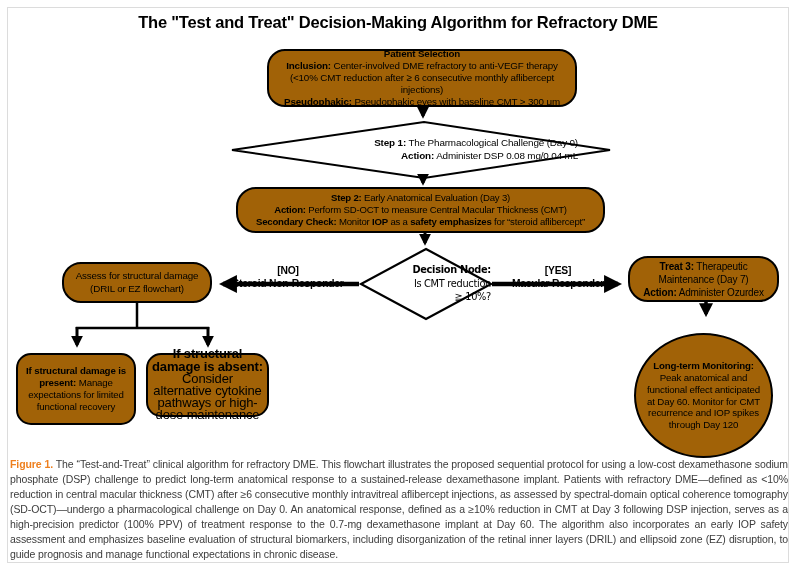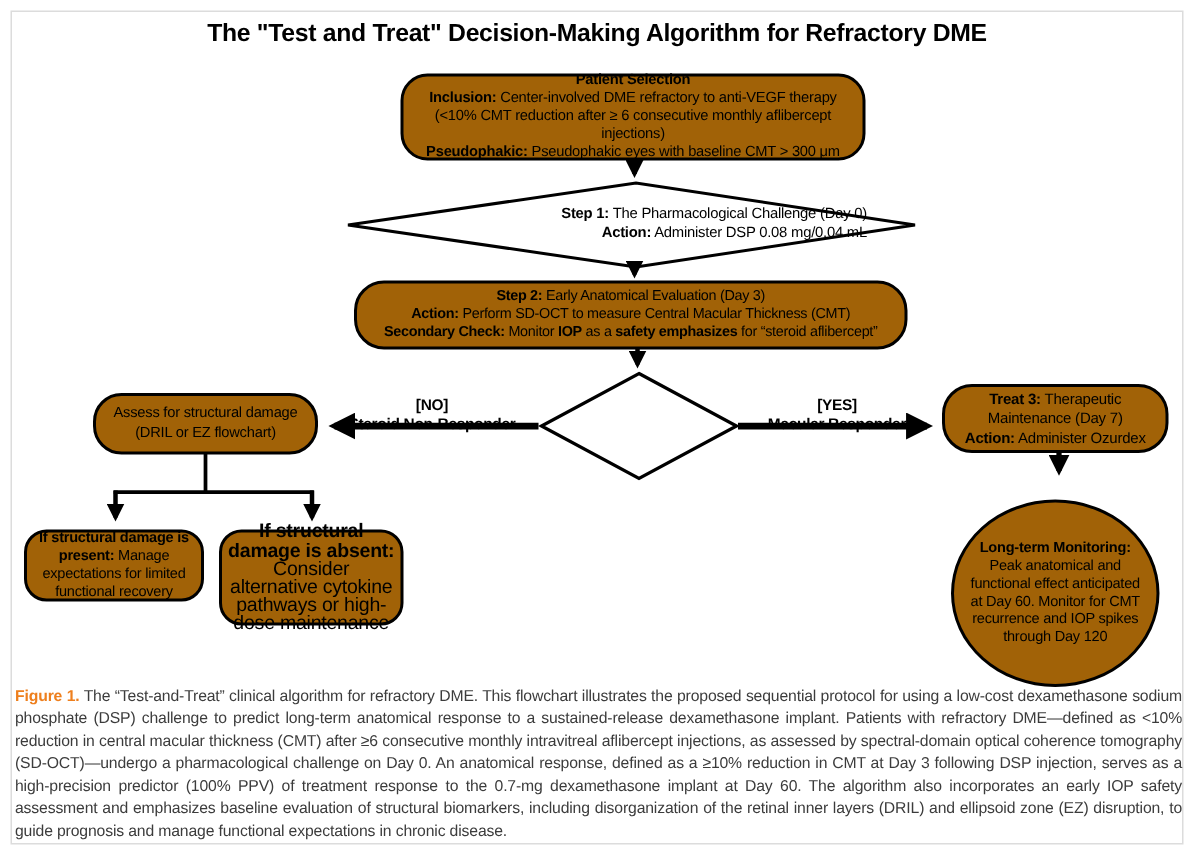--- a/index.html
+++ b/index.html
@@ -16,21 +16,21 @@
   #patient{left:267px;top:49px;width:310px;height:58px;border-radius:18px;}
   #step1text{left:270px;top:136px;width:308px;}
   #step2{left:236px;top:187px;width:369px;height:46px;border-radius:20px;font-size:9.6px;letter-spacing:-0.2px;}
   #decisiontext{left:361px;top:263px;width:130px;font-family:"DejaVu Sans",sans-serif;
                 font-size:9.8px;line-height:13.5px;letter-spacing:-0.3px;}
   .blabel{position:absolute;top:249px;width:150px;text-align:center;font-weight:bold;
           font-size:10.3px;line-height:12.5px;letter-spacing:-0.2px;margin-top:16px;}
   #no-label{left:213px;}
   #yes-label{left:483px;}
   #assess{left:62px;top:262px;width:150px;height:41px;border-width:2px;border-radius:19px;align-items:center;}
-  #present{left:16px;top:353px;width:120px;height:48px;border-radius:15px;font-size:9.7px;}
+  #present{left:16px;top:353px;width:120px;height:72px;border-radius:15px;font-size:9.7px;}
   #absent{left:146px;top:353px;width:123px;height:64px;border-radius:15px;font-size:13px;}
   #step3{left:628px;top:256px;width:151px;height:46px;border-radius:20px;font-size:10px;line-height:13px;}
   #longterm{left:634px;top:333px;width:139px;height:125px;border-radius:50%;
             font-size:9.7px;line-height:11.8px;padding:6px 10px;}
   .caption{position:absolute;left:10px;top:457px;width:778px;
            font-size:10.5px;line-height:15px;color:#3c3c3c;text-align:justify;letter-spacing:-0.1px;}
   b{font-weight:bold;}
   .rl{width:100%;}
 </style>
 </head>
@@ -71,20 +71,25 @@
       <div class="rl"><b>Step 1:</b><span> The Pharmacological Challenge (Day 0)</span></div>
       <div class="rl"><b>Action:</b><span> Administer DSP 0.08 mg/0.04 mL</span></div>
     </div>
 
   <div class="node" id="step2">
       <div class="rl"><b>Step 2:</b><span> Early Anatomical Evaluation (Day 3)</span></div>
       <div class="rl"><b>Action:</b><span> Perform SD-OCT to measure Central Macular Thickness (CMT)</span></div>
       <div class="rl"><b>Secondary Check:</b><span> Monitor </span><b>IOP</b><span> as a </span><b>safety emphasizes</b><span> for “steroid aflibercept”</span></div>
     </div>
 
+  <div class="freetext" id="decisiontext">
+      <div class="rl"><b>Decision Node:</b></div>
+      <div class="rl"><span>Is CMT reduction</span></div>
+      <div class="rl"><span>≧ 10%?</span></div>
+    </div>
 
   <div class="blabel" id="no-label">
     <div>[NO]</div>
     <div>Steroid Non-Responder</div>
   </div>
 
   <div class="blabel" id="yes-label">
     <div>[YES]</div>
     <div>Macular Responder</div>
   </div>

